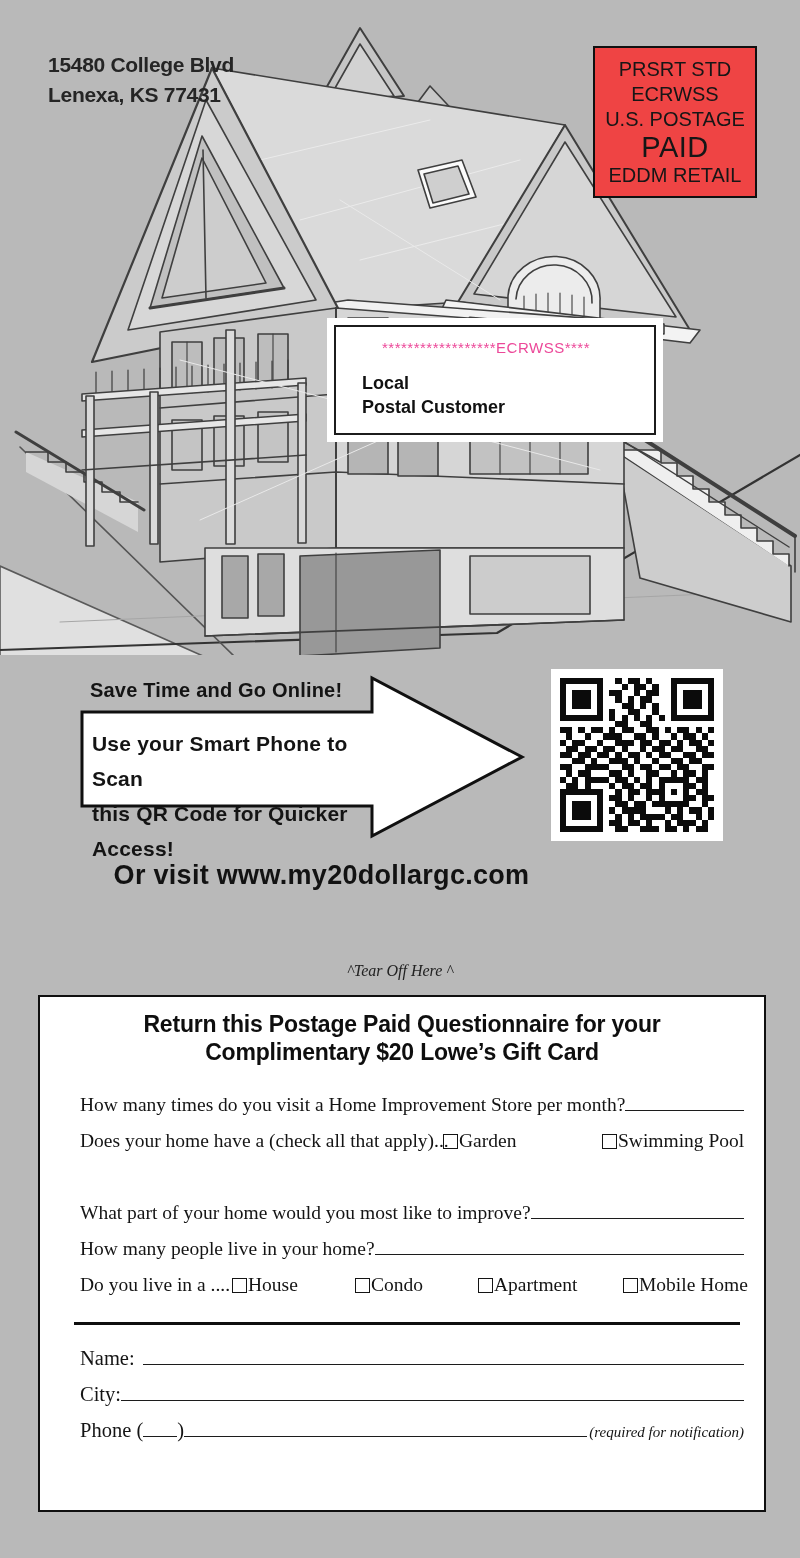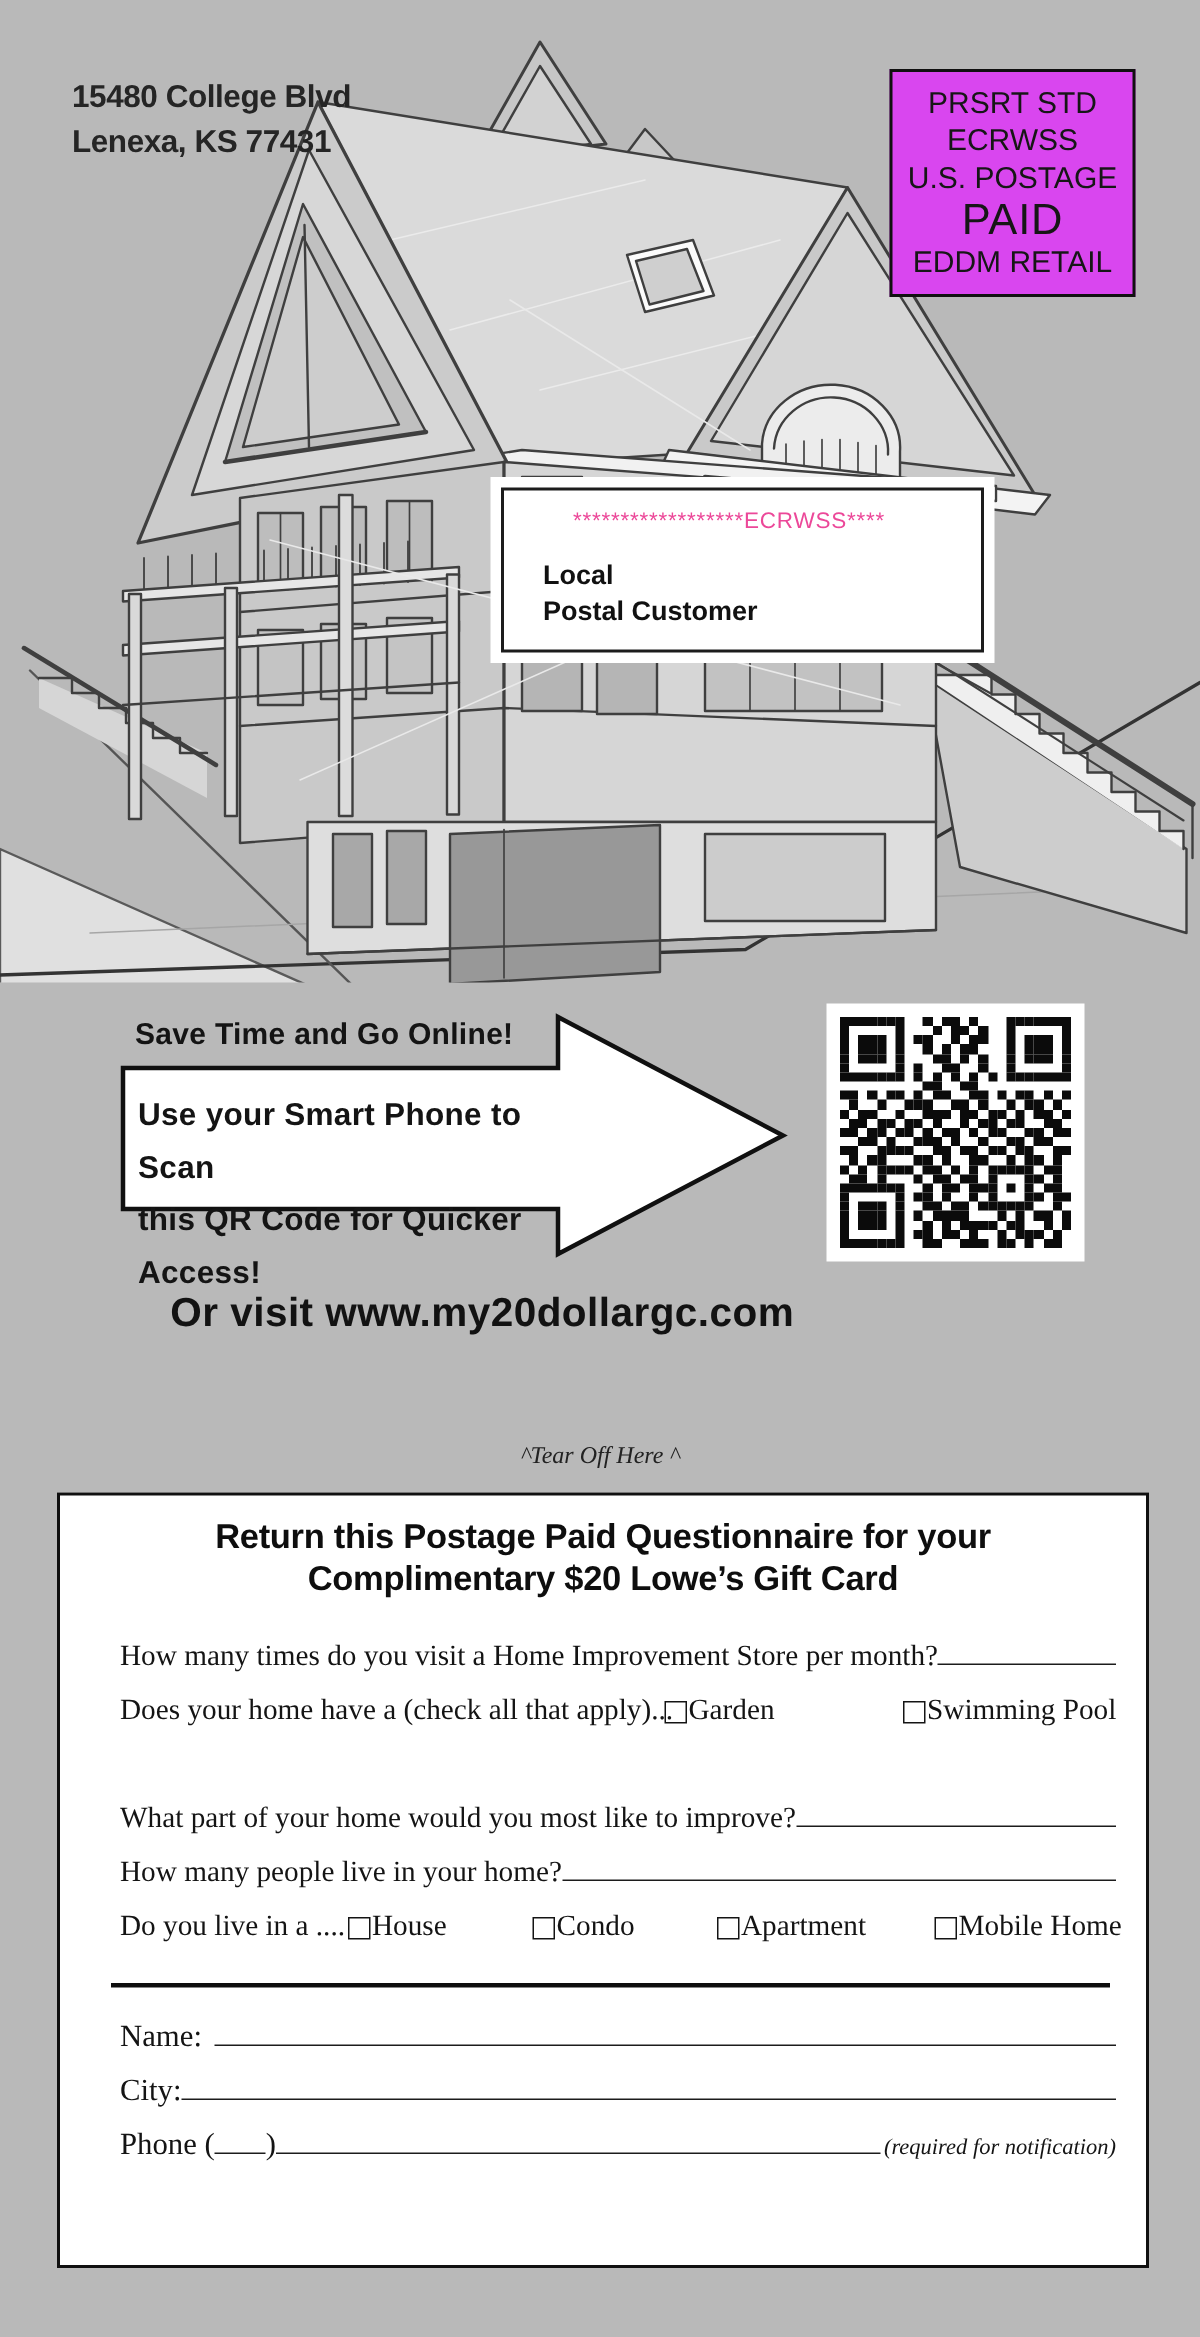--- a/index.html
+++ b/index.html
@@ -4,21 +4,21 @@
 <style>
   html,body{margin:0;padding:0;}
   body{width:800px;height:1558px;position:relative;overflow:hidden;
        background:#b9b9b9;font-family:"Liberation Sans",sans-serif;color:#1a1a1a;}
   .abs{position:absolute;}
 
   
   .house-svg{position:absolute;left:0;top:0;}
   .sender{left:48px;top:50px;font-weight:600;font-size:21px;line-height:30px;
           color:#252525;letter-spacing:-0.3px;}
-  .indicia{left:593px;top:46px;width:164px;height:152px;background:#d946ef;
+  .indicia{left:593px;top:46px;width:164px;height:152px;background:#ef4444;
            border:2.5px solid #101010;box-sizing:border-box;display:flex;
            flex-direction:column;justify-content:center;text-align:center;
            font-size:20px;line-height:25px;font-weight:500;color:#161616;}
   .indicia .paid{font-size:29px;line-height:31px;font-weight:500;letter-spacing:0.5px;}
   .addrbox{left:327px;top:318px;width:336px;height:124px;background:#fff;
            box-sizing:border-box;padding:7px;z-index:5;}
   .addrbox-inner{border:2.5px solid #1c1c1c;width:100%;height:100%;box-sizing:border-box;position:relative;}
   .stars{position:absolute;left:0;right:18px;top:12px;text-align:center;
          font-size:15px;letter-spacing:0.5px;color:#ec4899;white-space:nowrap;}
   .recipient{position:absolute;left:26px;bottom:14px;font-weight:700;

